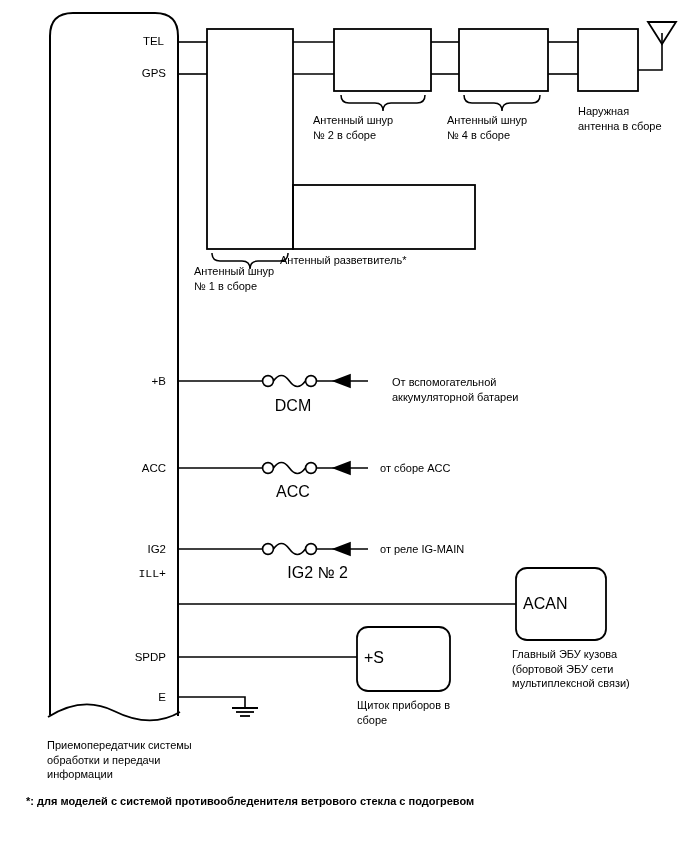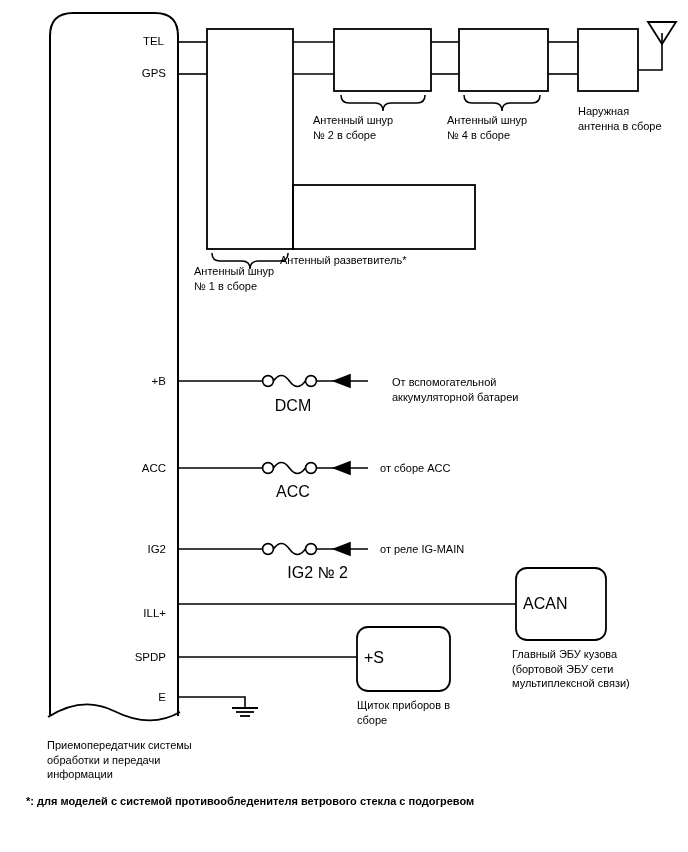--- a/index.html
+++ b/index.html
@@ -123,21 +123,21 @@
       <line x1="240" y1="716" x2="250" y2="716" stroke-width="1.8"></line>
 
     </g>
   </svg>
 
   <div class="lbl right pin-label" style="left:64px; top:34px; width:100px;">TEL</div>
   <div class="lbl right pin-label" style="left:66px; top:66px; width:100px;">GPS</div>
   <div class="lbl right pin-label" style="left:66px; top:374px; width:100px;">+B</div>
   <div class="lbl right pin-label" style="left:66px; top:461px; width:100px;">ACC</div>
   <div class="lbl right pin-label" style="left:66px; top:542px; width:100px;">IG2</div>
-  <div class="lbl right pin-label" style="left:66px; top:606px; width:100px;">ILL+</div>
+  <div class="lbl right pin-label" style="left:66px; top:566px; width:100px;font-family:Liberation Mono, monospace;">ILL+</div>
   <div class="lbl right pin-label" style="left:66px; top:650px; width:100px;">SPDP</div>
   <div class="lbl right pin-label" style="left:66px; top:690px; width:100px;">E</div>
 
   <div class="lbl cap" style="left: 194px; top: 264px; width: 120px; white-space: pre-line;">Антенный шнур
 № 1 в сборе</div>
   <div class="lbl cap" style="left:280px; top:253px; width:200px;">Антенный разветвитель*</div>
   <div class="lbl cap" style="left: 313px; top: 113px; width: 130px; white-space: pre-line;">Антенный шнур
 № 2 в сборе</div>
   <div class="lbl cap" style="left: 447px; top: 113px; width: 130px; white-space: pre-line;">Антенный шнур
 № 4 в сборе</div>

